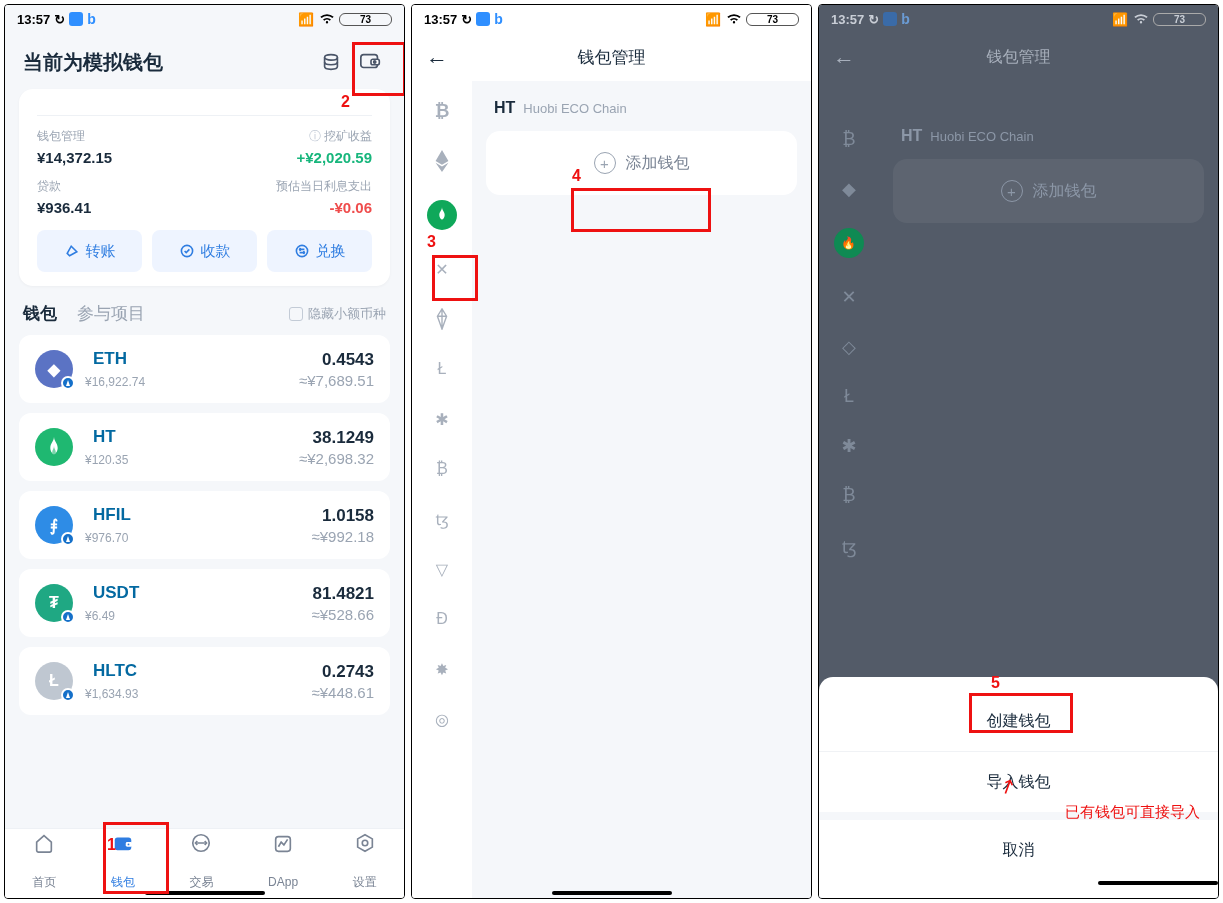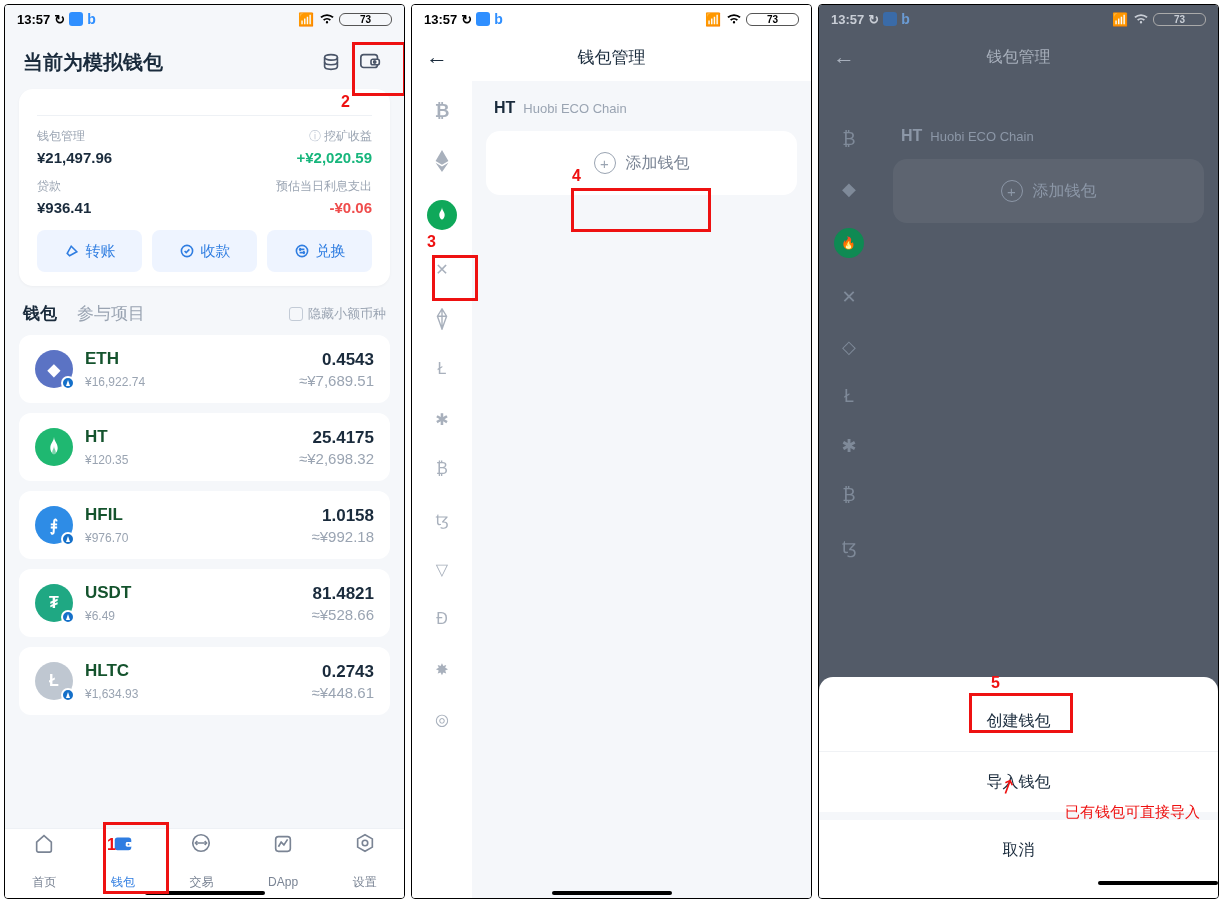--- a/index.html
+++ b/index.html
@@ -105,21 +105,21 @@
     color:#fff; font-weight:700; font-size:16px; position:relative;
   }
   .coin-icon.eth { background:#5b73c4; }
   .coin-icon.ht { background:#1fb871; }
   .coin-icon.fil { background:#2e8ce6; }
   .coin-icon.usdt { background:#1fa883; }
   .coin-icon.ltc { background:#bfc7d1; }
   .coin-badge { position:absolute; right:-2px; bottom:-2px; width:14px; height:14px; border-radius:7px; background:#1570c9; border:2px solid #fff; display:flex; align-items:center; justify-content:center;}
   .coin-badge::after { content:""; width:4px; height:6px; background:#fff; clip-path: polygon(50% 0,100% 100%,0 100%);}
   .coin-mid {}
-  .coin-name { font-size:17px; font-weight:600; color:#14532d; }
+  .coin-name { font-size:17px; font-weight:600; color:#0369a1;margin-left:8px; }
   .coin-price { font-size:12px; color:#9aa4b2; margin-top:6px;}
   .coin-right { margin-left:auto; text-align:right; }
   .coin-amt { font-size:17px; font-weight:700; color:#1a2b3c; }
   .coin-approx { font-size:15px; color:#9aa4b2; margin-top:2px;}
 
   .bottom-nav {
     position:absolute; bottom:0; left:0; right:0; height:70px; background:#fff;
     border-top:1px solid #eef1f5; display:flex; justify-content:space-around; align-items:center;
     padding-bottom:6px;
   }
@@ -237,21 +237,21 @@
           </svg>
       </div>
     </div>
   </div>
 
   <div class="asset-card">
     <div class="divider"></div>
     <div class="asset-row2">
       <div class="asset-cell">
         <div class="cell-label">钱包管理</div>
-        <div class="cell-val">¥21,497.96</div>
+        <div class="cell-val">¥14,372.15</div>
       </div>
       <div class="asset-cell asset-cell-right">
         <div class="cell-label right">
           <span style="color:#c3cbd6;">ⓘ</span>
           <span>挖矿收益</span>
         </div>
         <div class="cell-val green">+¥2,020.59</div>
       </div>
     </div>
     <div class="asset-row2" style="margin-top:12px;">
@@ -314,21 +314,21 @@
         <svg width="20" height="24" viewBox="0 0 20 26" fill="#fff">
             <path d="M10 2c0 5-4 7-4 12 0 4 3 7 4 7s4-3 4-7c0-5-4-7-4-12z"></path>
             <path d="M10 12c0 3 2 4 2 7 0 2-1 4-2 4s-2-2-2-4c0-3 2-4 2-7z" fill="#1fb871" opacity="0.6"></path>
           </svg>
       </div>
       <div class="coin-mid">
         <div class="coin-name">HT</div>
         <div class="coin-price">¥120.35</div>
       </div>
       <div class="coin-right">
-        <div class="coin-amt">25.4175</div>
+        <div class="coin-amt">38.1249</div>
         <div class="coin-approx">≈¥2,698.32</div>
       </div>
     </div>
     <div class="coin-card">
       <div class="coin-icon fil">⨎<span class="coin-badge"></span></div>
       <div class="coin-mid">
         <div class="coin-name">HFIL</div>
         <div class="coin-price">¥976.70</div>
       </div>
       <div class="coin-right">

